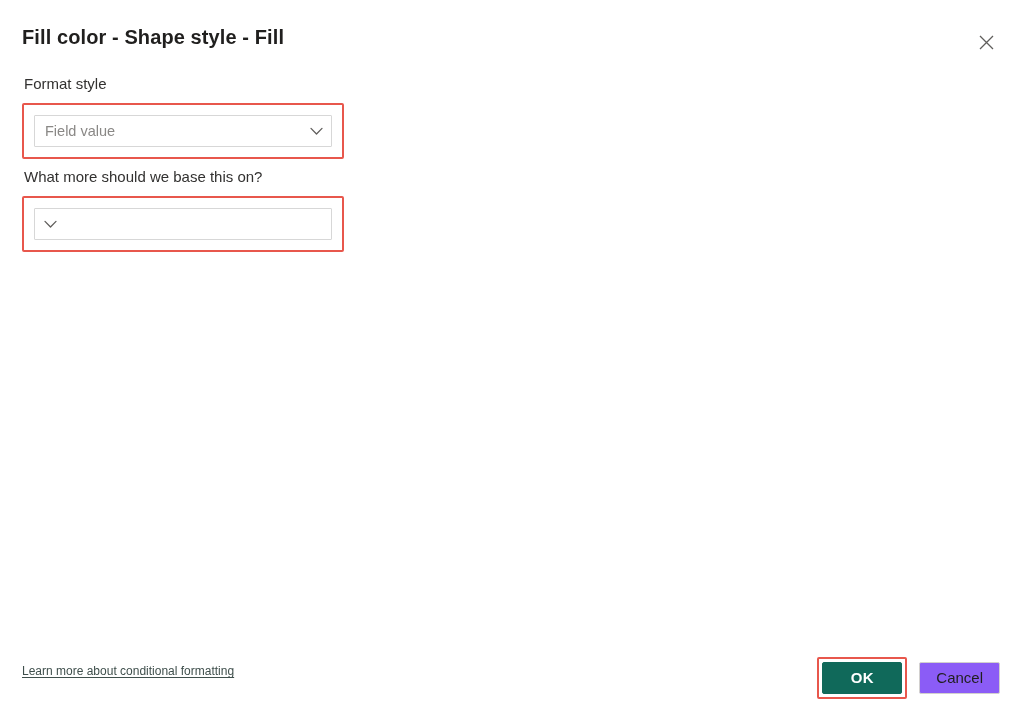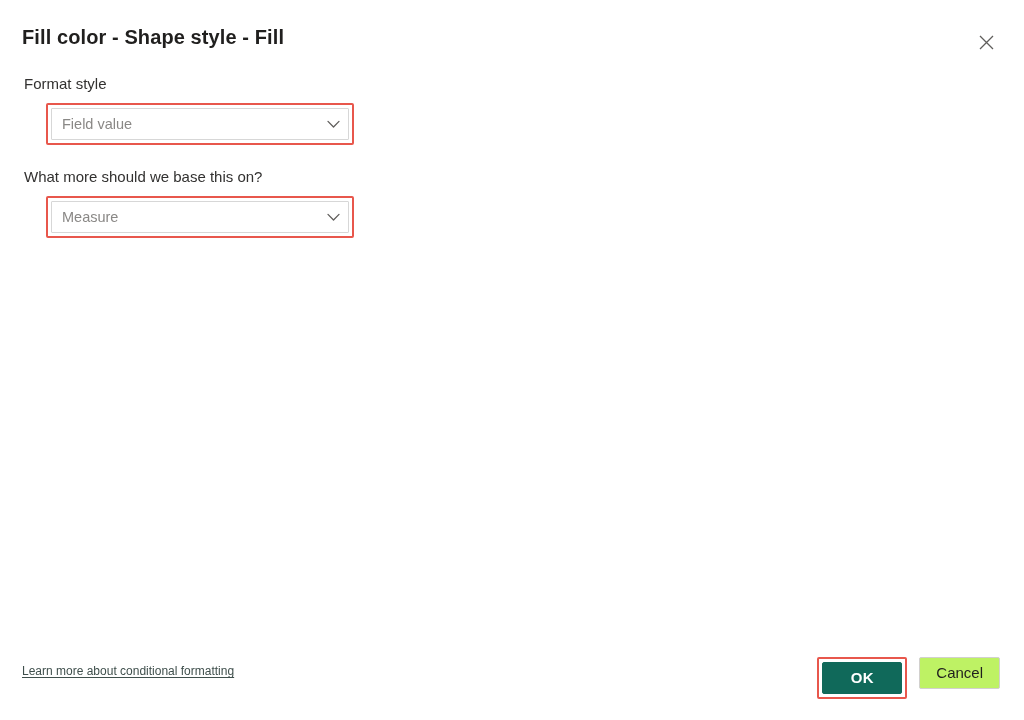--- a/index.html
+++ b/index.html
@@ -72,25 +72,24 @@
     font-size: 15px;
     color: #323130;
     line-height: 20px;
     margin: 0 0 9px 2px;
     white-space: nowrap;
   }
 
   
   .highlight-box {
     display: inline-block;
-    padding: 3px;
+    padding: 10px;
     border: 2px solid #e8574c;
     border-radius: 2px;
     background: #ffffff;
-    margin-left: 24px;
   }
 
   .combobox {
     position: relative;
     width: 298px;
     height: 32px;
     background: #ffffff;
     border: 1px solid #d7d7d7;
     border-radius: 1px;
     display: flex;
@@ -136,21 +135,21 @@
     text-underline-offset: 2px;
     cursor: pointer;
     white-space: nowrap;
   }
 
   .footer-actions {
     position: absolute;
     right: 24px;
     top: 17px;
     display: flex;
-    align-items: flex-start;
+    align-items: center;
     gap: 12px;
   }
 
   .ok-highlight {
     padding: 3px;
     border: 2px solid #e8574c;
     border-radius: 2px;
     background: #ffffff;
     display: inline-block;
     line-height: 0;
@@ -167,21 +166,21 @@
     line-height: 30px;
   }
   .btn-primary {
     background: #10695a;
     color: #ffffff;
     border: 1px solid #10695a;
     font-weight: bold;
     letter-spacing: 0.2px;
   }
   .btn-secondary {
-    background: #bef264;
+    background: #8b5cf6;
     color: #201f1e;
     border: 1px solid #d2d0ce;
   }
 </style>
 </head>
 <body>
 
 <div class="dialog">
 
   <div class="dialog-header">
@@ -211,21 +210,20 @@
           </span>
         </div>
       </div>
     </div>
 
     <div class="field-group g2">
       <div class="field-label">What more should we base this on?</div>
 
       <div class="highlight-box">
         <div class="combobox">
-          <span class="combobox-value">Measure</span>
           <span class="combobox-caret">
             <svg width="13" height="9" viewBox="0 0 13 9" aria-hidden="true">
               <path d="M1 1.4 L6.5 7 L12 1.4" stroke="#605e5c" stroke-width="1.3" fill="none" stroke-linecap="round" stroke-linejoin="round"></path>
             </svg>
           </span>
         </div>
       </div>
     </div>
 
   </div>

